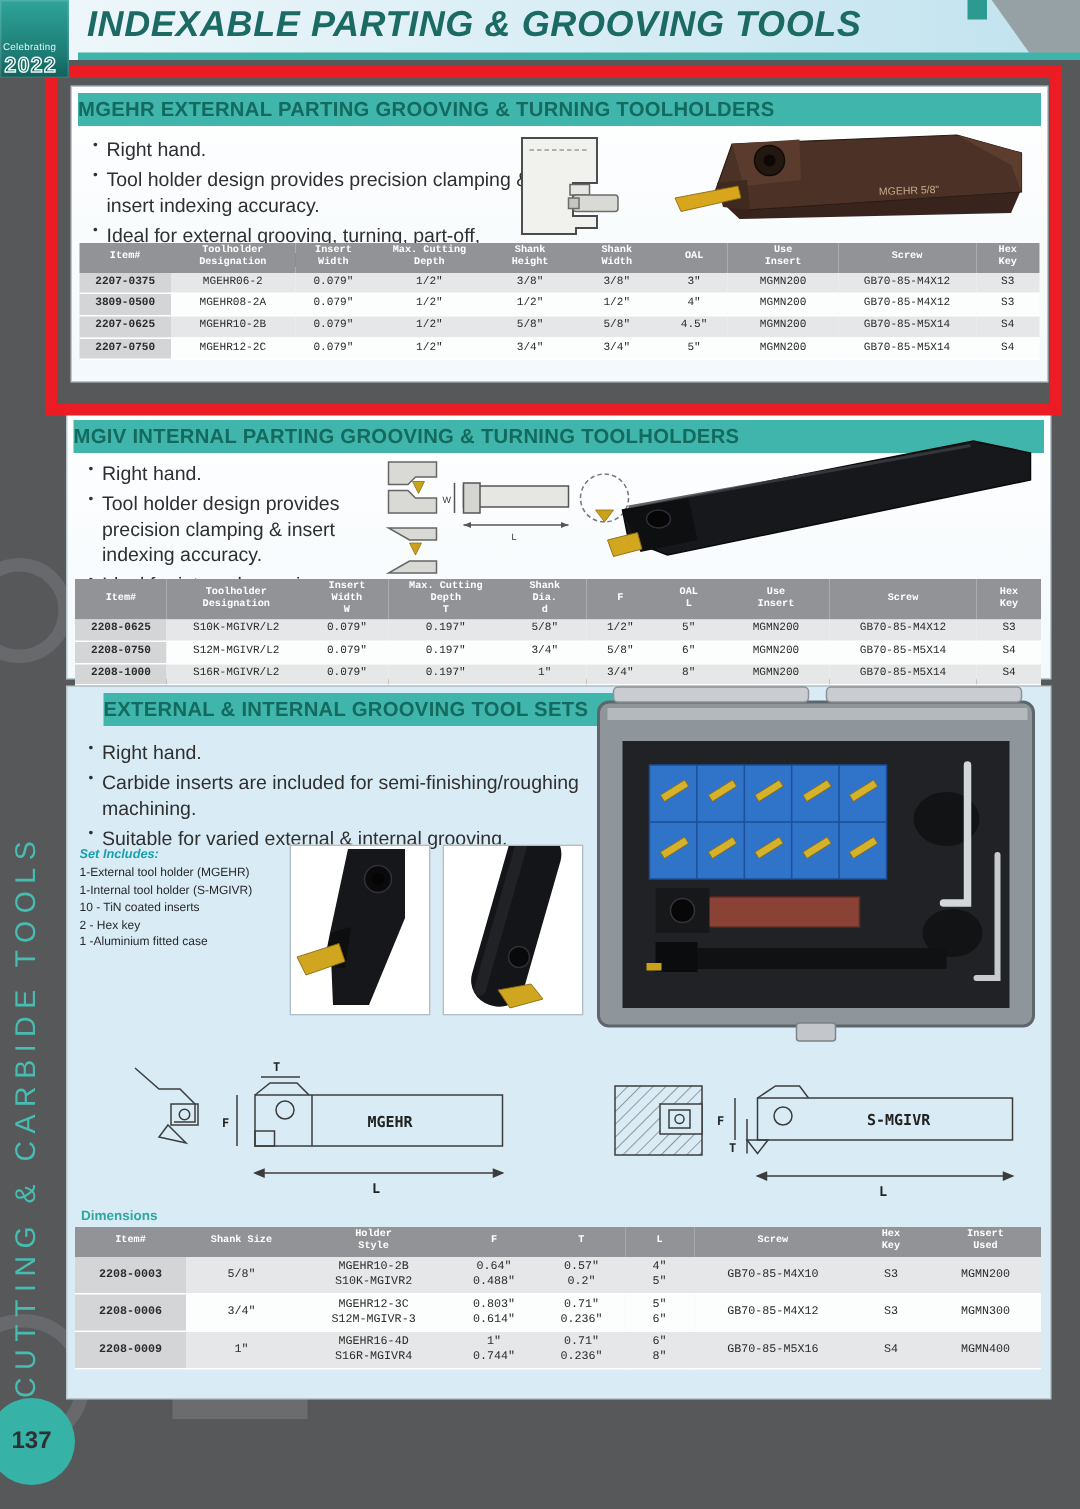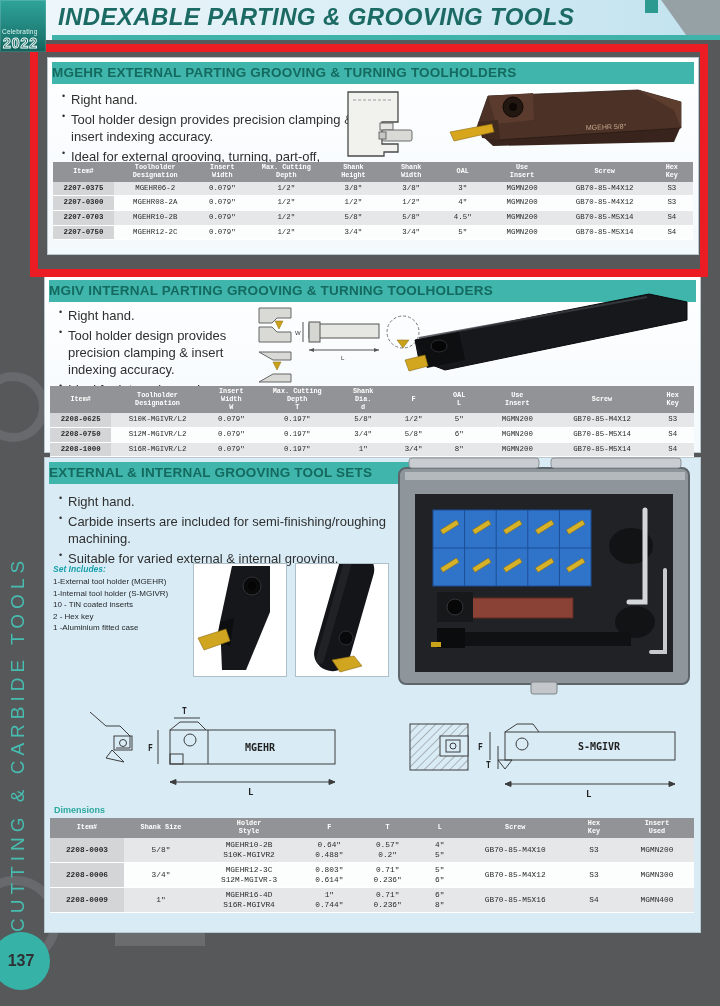--- a/index.html
+++ b/index.html
@@ -38,21 +38,21 @@
   .card{position:absolute;box-shadow:0 0 0 1px #b9c7cf;}
   #s1-card{left:48px;top:58px;width:650px;height:196px;background:linear-gradient(180deg,#ffffff,#f3f9fc);}
   #s2-card{left:45px;top:276px;width:655px;height:176px;background:linear-gradient(180deg,#ffffff,#f3f9fc);}
   #s3-card{left:45px;top:458px;width:655px;height:474px;background:#d9ecf6;}
   #s1-frame{position:absolute;left:30px;top:44px;width:678px;height:233px;
     border:8px solid #ec1c24;box-sizing:border-box;z-index:5;pointer-events:none;}
 
   .sec-head{position:absolute;left:4px;top:4px;right:4px;height:22px;background:#3fb5ab;
     color:#156a60;font-weight:800;font-size:13.5px;line-height:22px;padding-left:0;
     letter-spacing:.2px;text-transform:uppercase;white-space:nowrap;overflow:hidden;}
-  #s3-card .sec-head{right:auto;width:385px;}
+  #s3-card .sec-head{right:auto;width:385px;margin-left:20px;}
 
   .bullets{list-style:none;margin:0;padding:0;position:absolute;}
   .bullets li{position:relative;padding-left:11px;font-size:13px;color:#2f2f2f;
     margin-bottom:3px;line-height:1.3;}
   .bullets li::before{content:"\2022";position:absolute;left:2px;top:-1px;font-size:9px;color:#2f2f2f;}
   #s1-bullets{left:12px;top:34px;width:300px;}
   #s2-bullets{left:12px;top:32px;width:200px;font-size:8.3px;}
   #s3-bullets{left:12px;top:36px;width:345px;}
 
   .fig{position:absolute;}
@@ -174,33 +174,33 @@
               <td>0.079"</td>
               <td>1/2"</td>
               <td>3/8"</td>
               <td>3/8"</td>
               <td>3"</td>
               <td>MGMN200</td>
               <td>GB70-85-M4X12</td>
               <td>S3</td>
             </tr>
             <tr>
-              <td>2207-0300</td>
+              <td>3809-0500</td>
               <td>MGEHR08-2A</td>
               <td>0.079"</td>
               <td>1/2"</td>
               <td>1/2"</td>
               <td>1/2"</td>
               <td>4"</td>
               <td>MGMN200</td>
               <td>GB70-85-M4X12</td>
               <td>S3</td>
             </tr>
             <tr>
-              <td>2207-0703</td>
+              <td>2207-0625</td>
               <td>MGEHR10-2B</td>
               <td>0.079"</td>
               <td>1/2"</td>
               <td>5/8"</td>
               <td>5/8"</td>
               <td>4.5"</td>
               <td>MGMN200</td>
               <td>GB70-85-M5X14</td>
               <td>S4</td>
             </tr>

